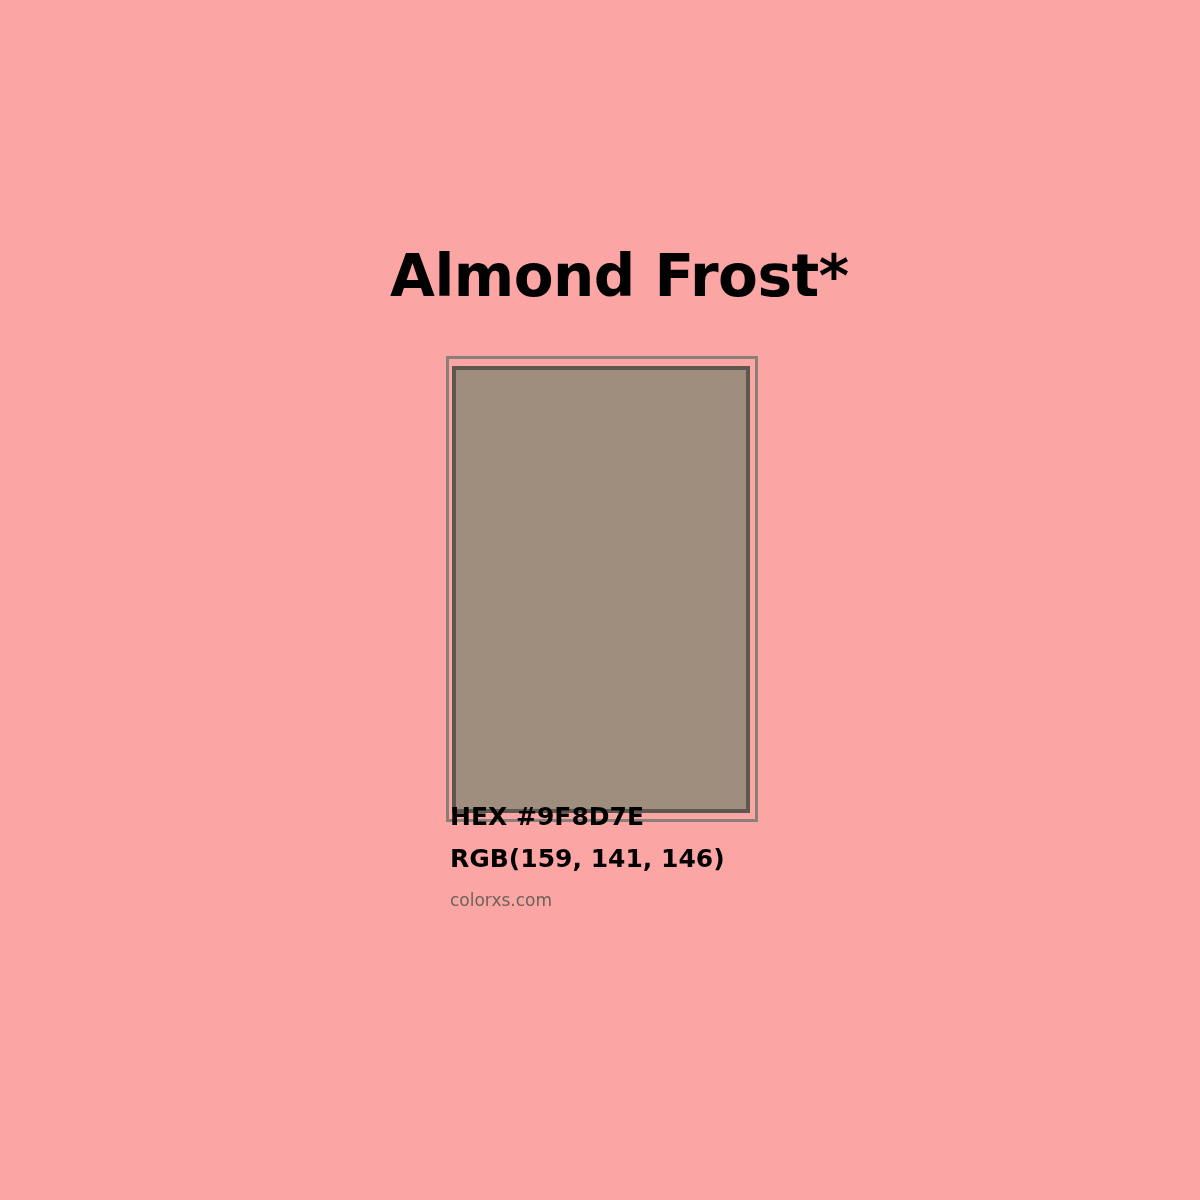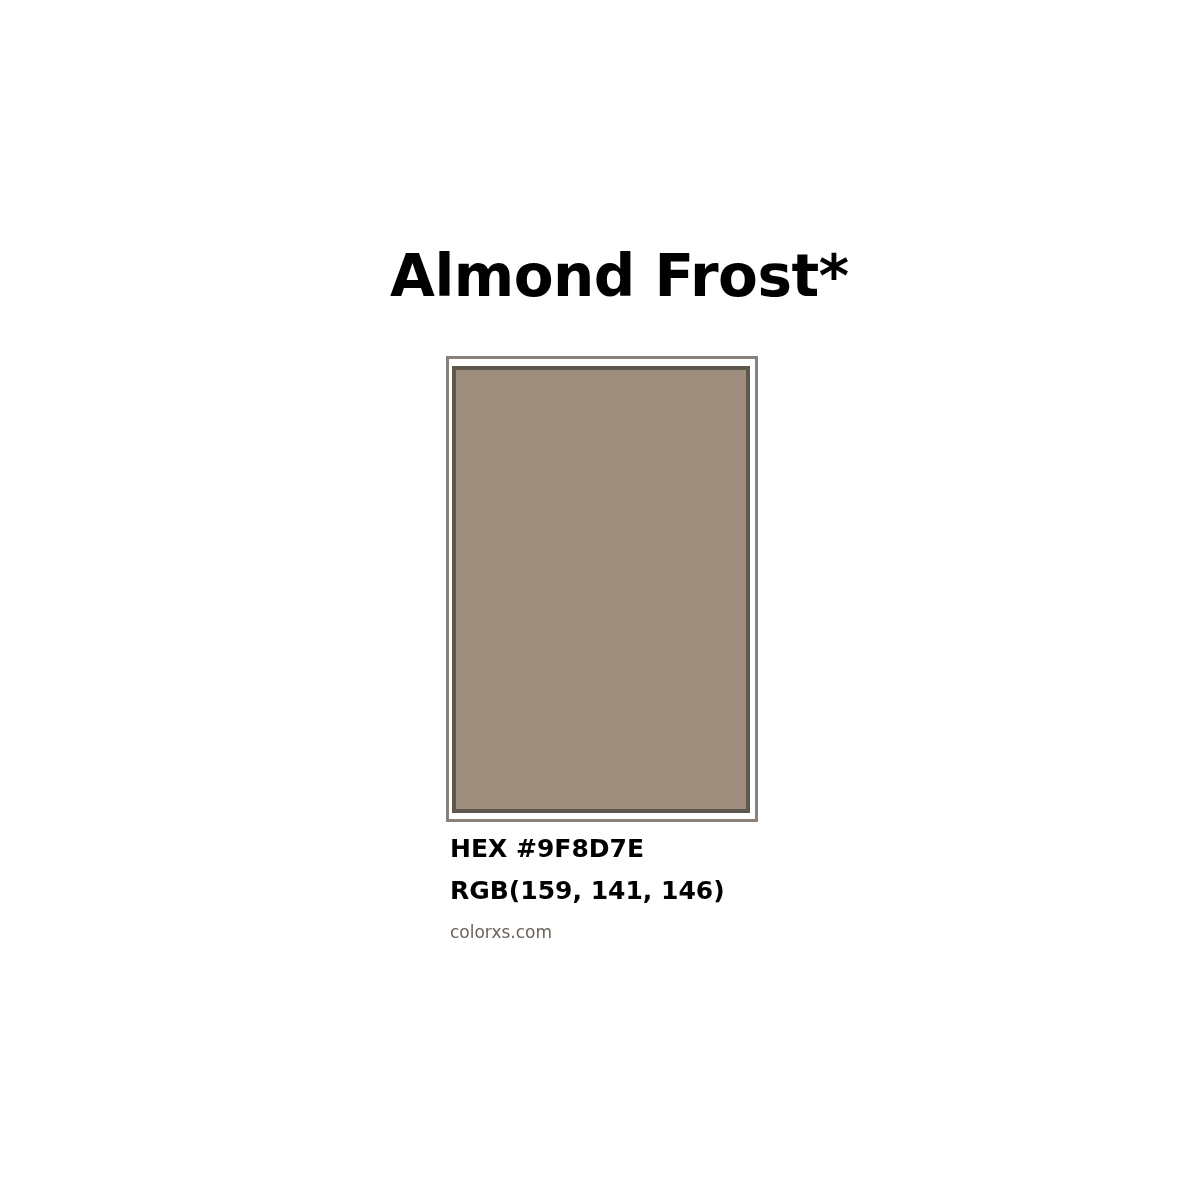--- a/index.html
+++ b/index.html
@@ -11,21 +11,21 @@
     height: 1200px;
     background: #9f8d7e;
     font-family: "DejaVu Sans", sans-serif;
     overflow: hidden;
   }
 
   #page {
     position: relative;
     width: 1200px;
     height: 1200px;
-    background: #ffffff;
+    background: #fca5a5;
   }
 
   
   .color-title {
     position: absolute;
     left: 390px;
     top: 247px;
     font-family: "DejaVu Sans", sans-serif;
     font-size: 58px;
     font-weight: bold;
@@ -75,21 +75,21 @@
     top: 20px;
     width: 290px;
     height: 439px;
     background: #9f8d7e;
   }
 
   
   .values {
     position: absolute;
     left: 450px;
-    top: 828px;
+    top: 796px;
     width: 600px;
   }
   .value-line {
     font-family: "DejaVu Sans", sans-serif;
     font-size: 25px;
     font-weight: bold;
     color: #000000;
     line-height: 42px;
     white-space: nowrap;
   }

